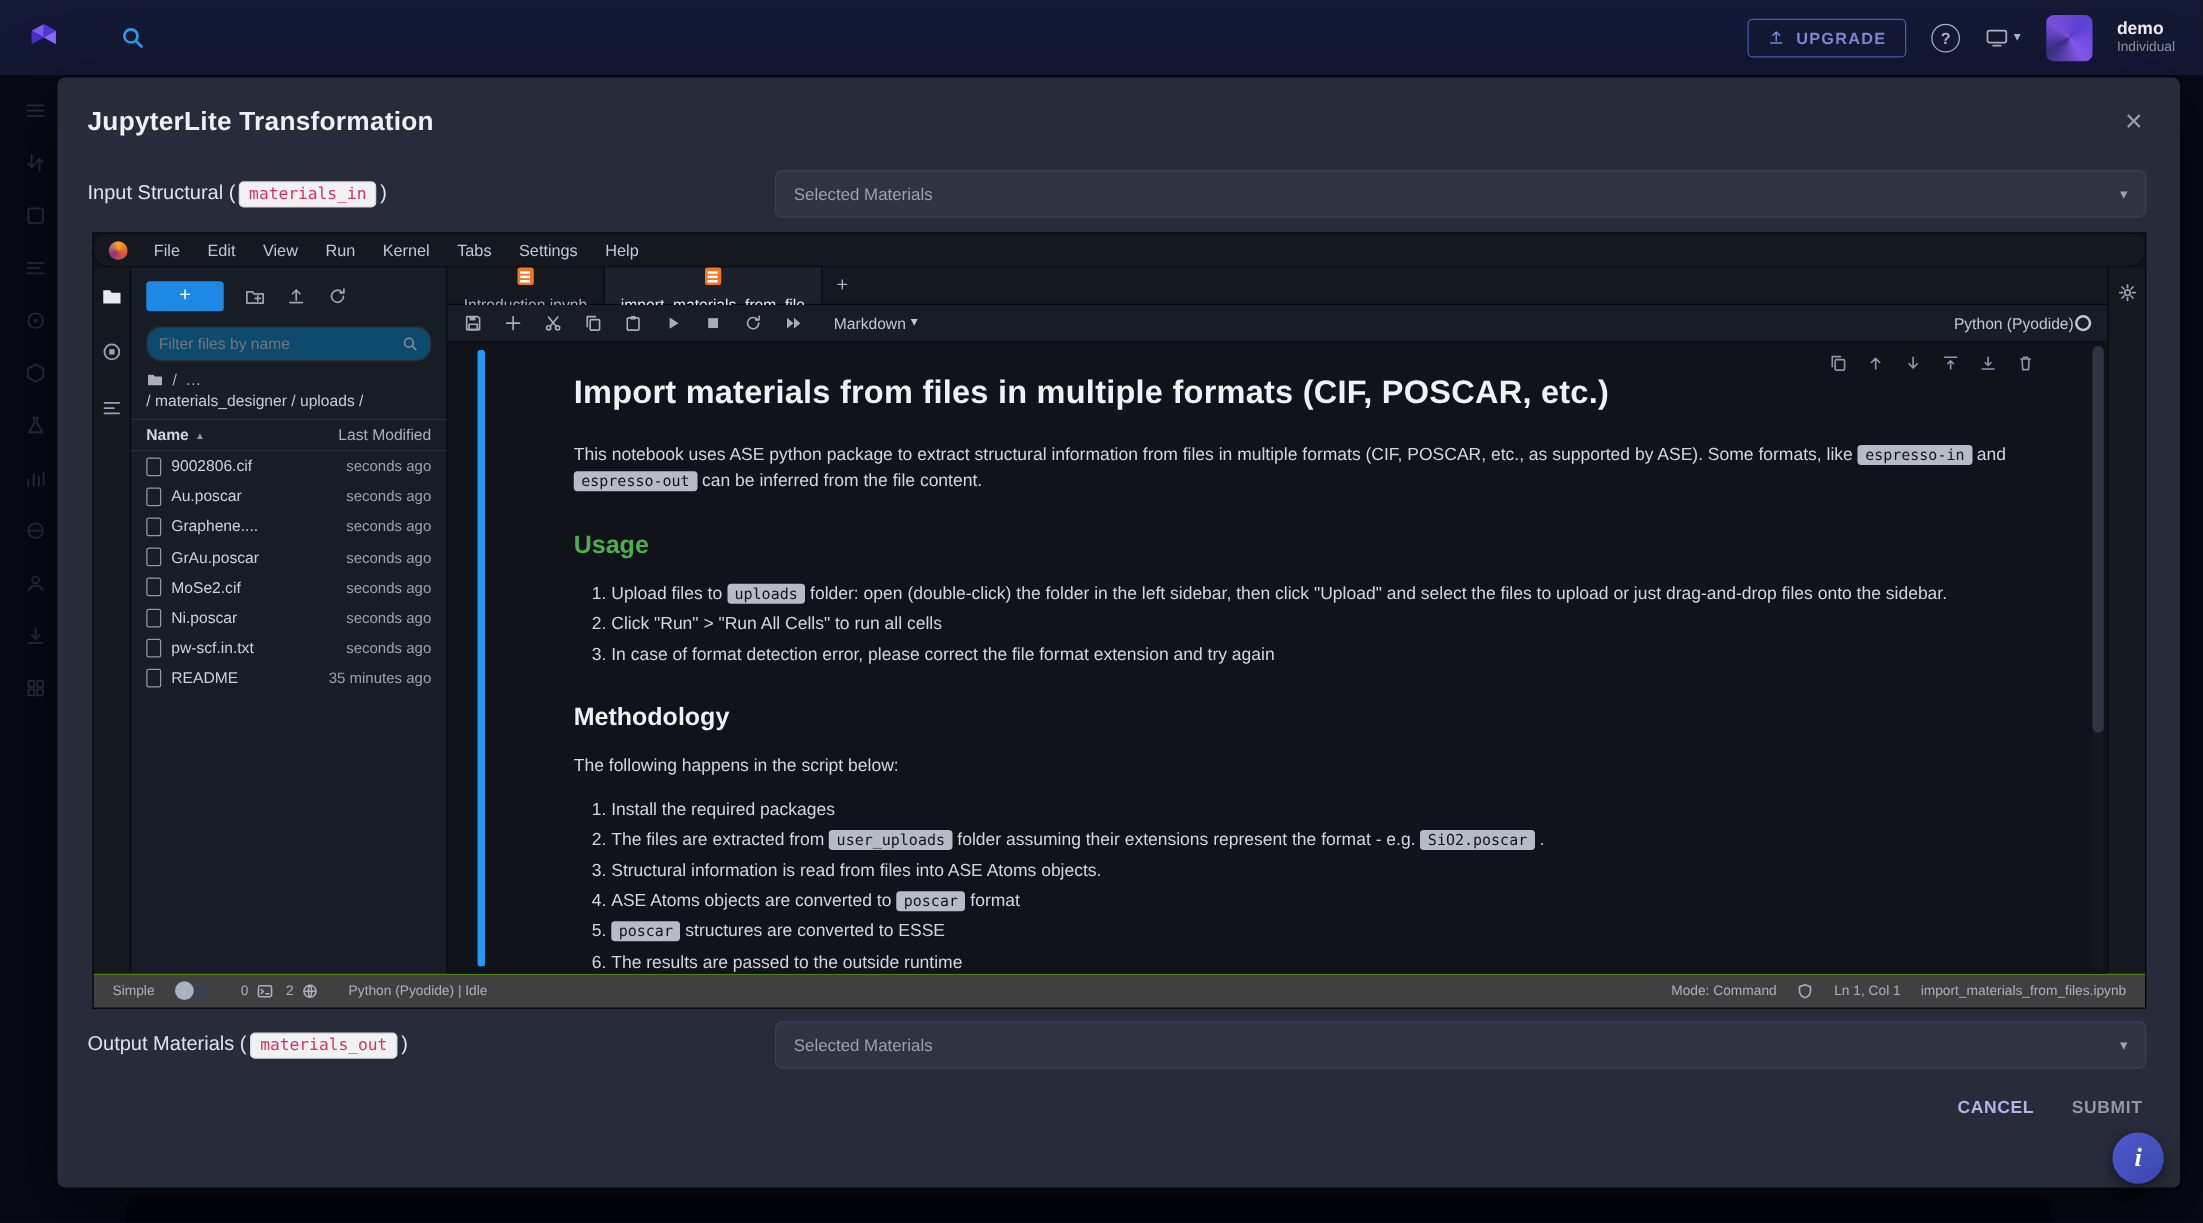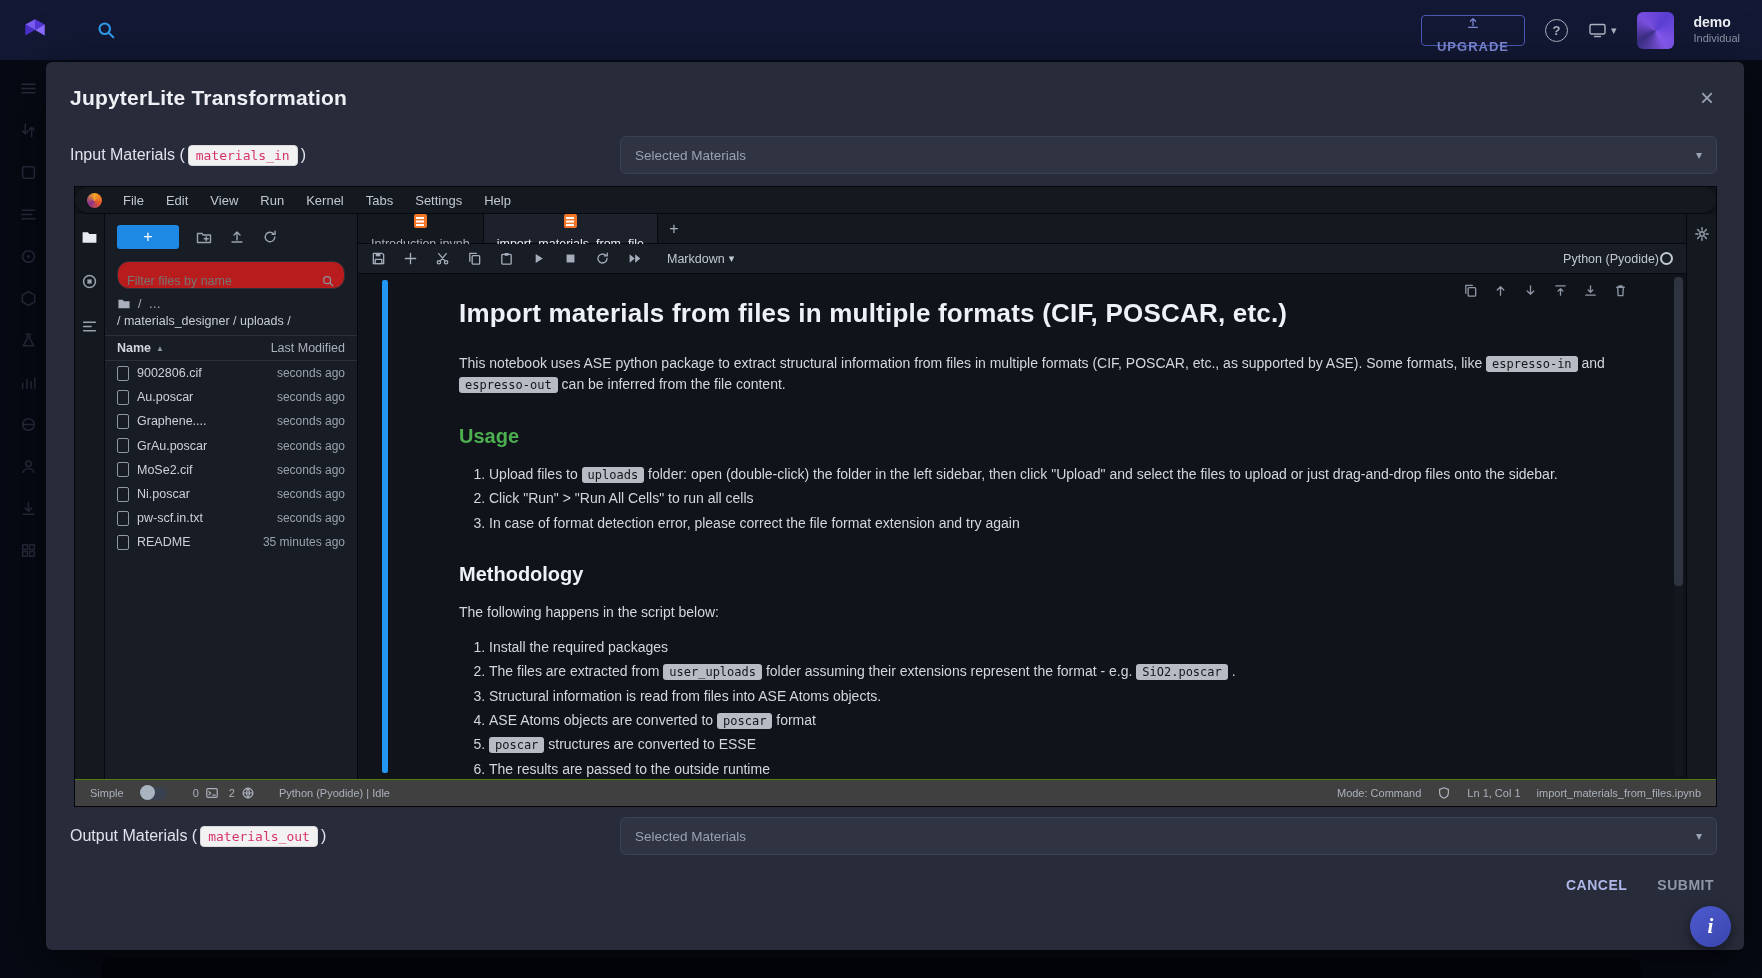--- a/index.html
+++ b/index.html
@@ -10,21 +10,21 @@
   svg.ic { stroke:currentColor; fill:none; stroke-width:1.4; stroke-linecap:round; stroke-linejoin:round; display:block; }
 
   
   .topbar { position:absolute; top:0; left:0; right:0; height:60px; background:#131834;
             display:flex; align-items:center; padding:0 22px; z-index:1; }
   .tb-search { margin-left:48px; color:#2f9bea; cursor:pointer; }
   .tb-right { margin-left:auto; display:flex; align-items:center; gap:20px; }
   .btn-upgrade { display:flex; align-items:center; gap:9px; height:31px; padding:0 15px;
                  border:1px solid #4c5ab8; border-radius:4px; background:transparent;
                  color:#7d8bd8; font-size:13px; font-weight:bold; letter-spacing:1px;
-                 cursor:pointer; font-family:inherit;flex-direction:column; }
+                 cursor:pointer; font-family:inherit; }
   .icon-help { width:23px; height:23px; border:1.7px solid #aeb4c2; border-radius:50%;
                display:flex; align-items:center; justify-content:center; font-size:13px;
                color:#aeb4c2; font-weight:bold; cursor:pointer; }
   .viewport-ic { display:flex; align-items:center; gap:4px; color:#aeb4c2; cursor:pointer; }
   .caret-sm { font-size:11px; line-height:1; }
   .avatar { width:37px; height:37px; border-radius:6px; cursor:pointer;
             background:conic-gradient(from 40deg,#5b3fd4,#8a5cf5 30%,#3c2f86 55%,#7a4fe0 75%,#5b3fd4); }
   .user-block { display:flex; flex-direction:column; line-height:1.25; }
   .user-name { font-size:14px; font-weight:bold; color:#eceef4; }
   .user-plan { font-size:11px; color:#8e95a6; }
@@ -77,22 +77,22 @@
   .strip-ic { cursor:pointer; }
   .strip-ic.active { color:#e8ebf0; }
 
   .jl-fb { width:253px; background:#181c24; border-right:1px solid #060810; flex:none;
            display:flex; flex-direction:column; padding-top:8px; }
   .fb-toolbar { display:flex; align-items:center; gap:17px; padding:0 12px; height:30px; color:#9aa2af; }
   .fb-new { width:62px; height:24px; background:#1e88e5; color:#fff; border:none; border-radius:3px;
             font-size:16px; line-height:1; display:flex; align-items:center; justify-content:center;
             cursor:pointer; font-family:inherit; }
   .fb-tb-ic { cursor:pointer; }
-  .fb-filter { margin:9px 12px 4px; height:28px; background:#b91c1c; border:1px solid #2a2f3b;
-               border-radius:12px; display:flex; align-items:flex-end; padding:0 9px; color:#8b92a0; }
+  .fb-filter { margin:9px 12px 4px; height:28px; background:#0c4a6e; border:1px solid #2a2f3b;
+               border-radius:12px; display:flex; align-items:center; padding:0 9px; color:#8b92a0; }
   .fb-filter input { flex:1; background:transparent; border:none; outline:none; color:#cfd4dd;
                      font-size:12.5px; font-family:inherit; }
   .fb-crumbs { padding:4px 12px 0; display:flex; align-items:center; gap:7px; color:#aab0bc; font-size:12.5px; }
   .fb-path { padding:3px 12px 7px; color:#c6ccd6; font-size:12.5px; cursor:pointer; }
   .fb-head { display:flex; align-items:center; padding:5px 12px; border-top:1px solid #2a2f3b;
              border-bottom:1px solid #2a2f3b; font-size:12.5px; color:#d0d5de; }
   .fb-head .nm { font-weight:bold; display:flex; align-items:center; gap:5px; cursor:pointer; }
   .fb-head .sort { font-size:8px; color:#8f96a3; }
   .fb-head .lm { margin-left:auto; color:#aab0bc; cursor:pointer; }
   .fb-rows { overflow:hidden; }
@@ -274,21 +274,21 @@
 <div class="overlay"></div>
 
 <section class="modal">
   <div class="modal-header">
     <h1 class="modal-title">JupyterLite Transformation</h1>
     <button class="modal-close">×</button>
   </div>
 
   <div class="mat-row">
     <span class="mat-label">
-      <span>Input Materials (</span>
+      <span>Input Structural (</span>
       <span class="chip">materials_in</span>
       <span>)</span>
     </span>
     <div class="select">
       <span>Selected Materials</span>
       <span class="sel-caret">▾</span>
     </div>
   </div>
 
   <div class="jlab">

